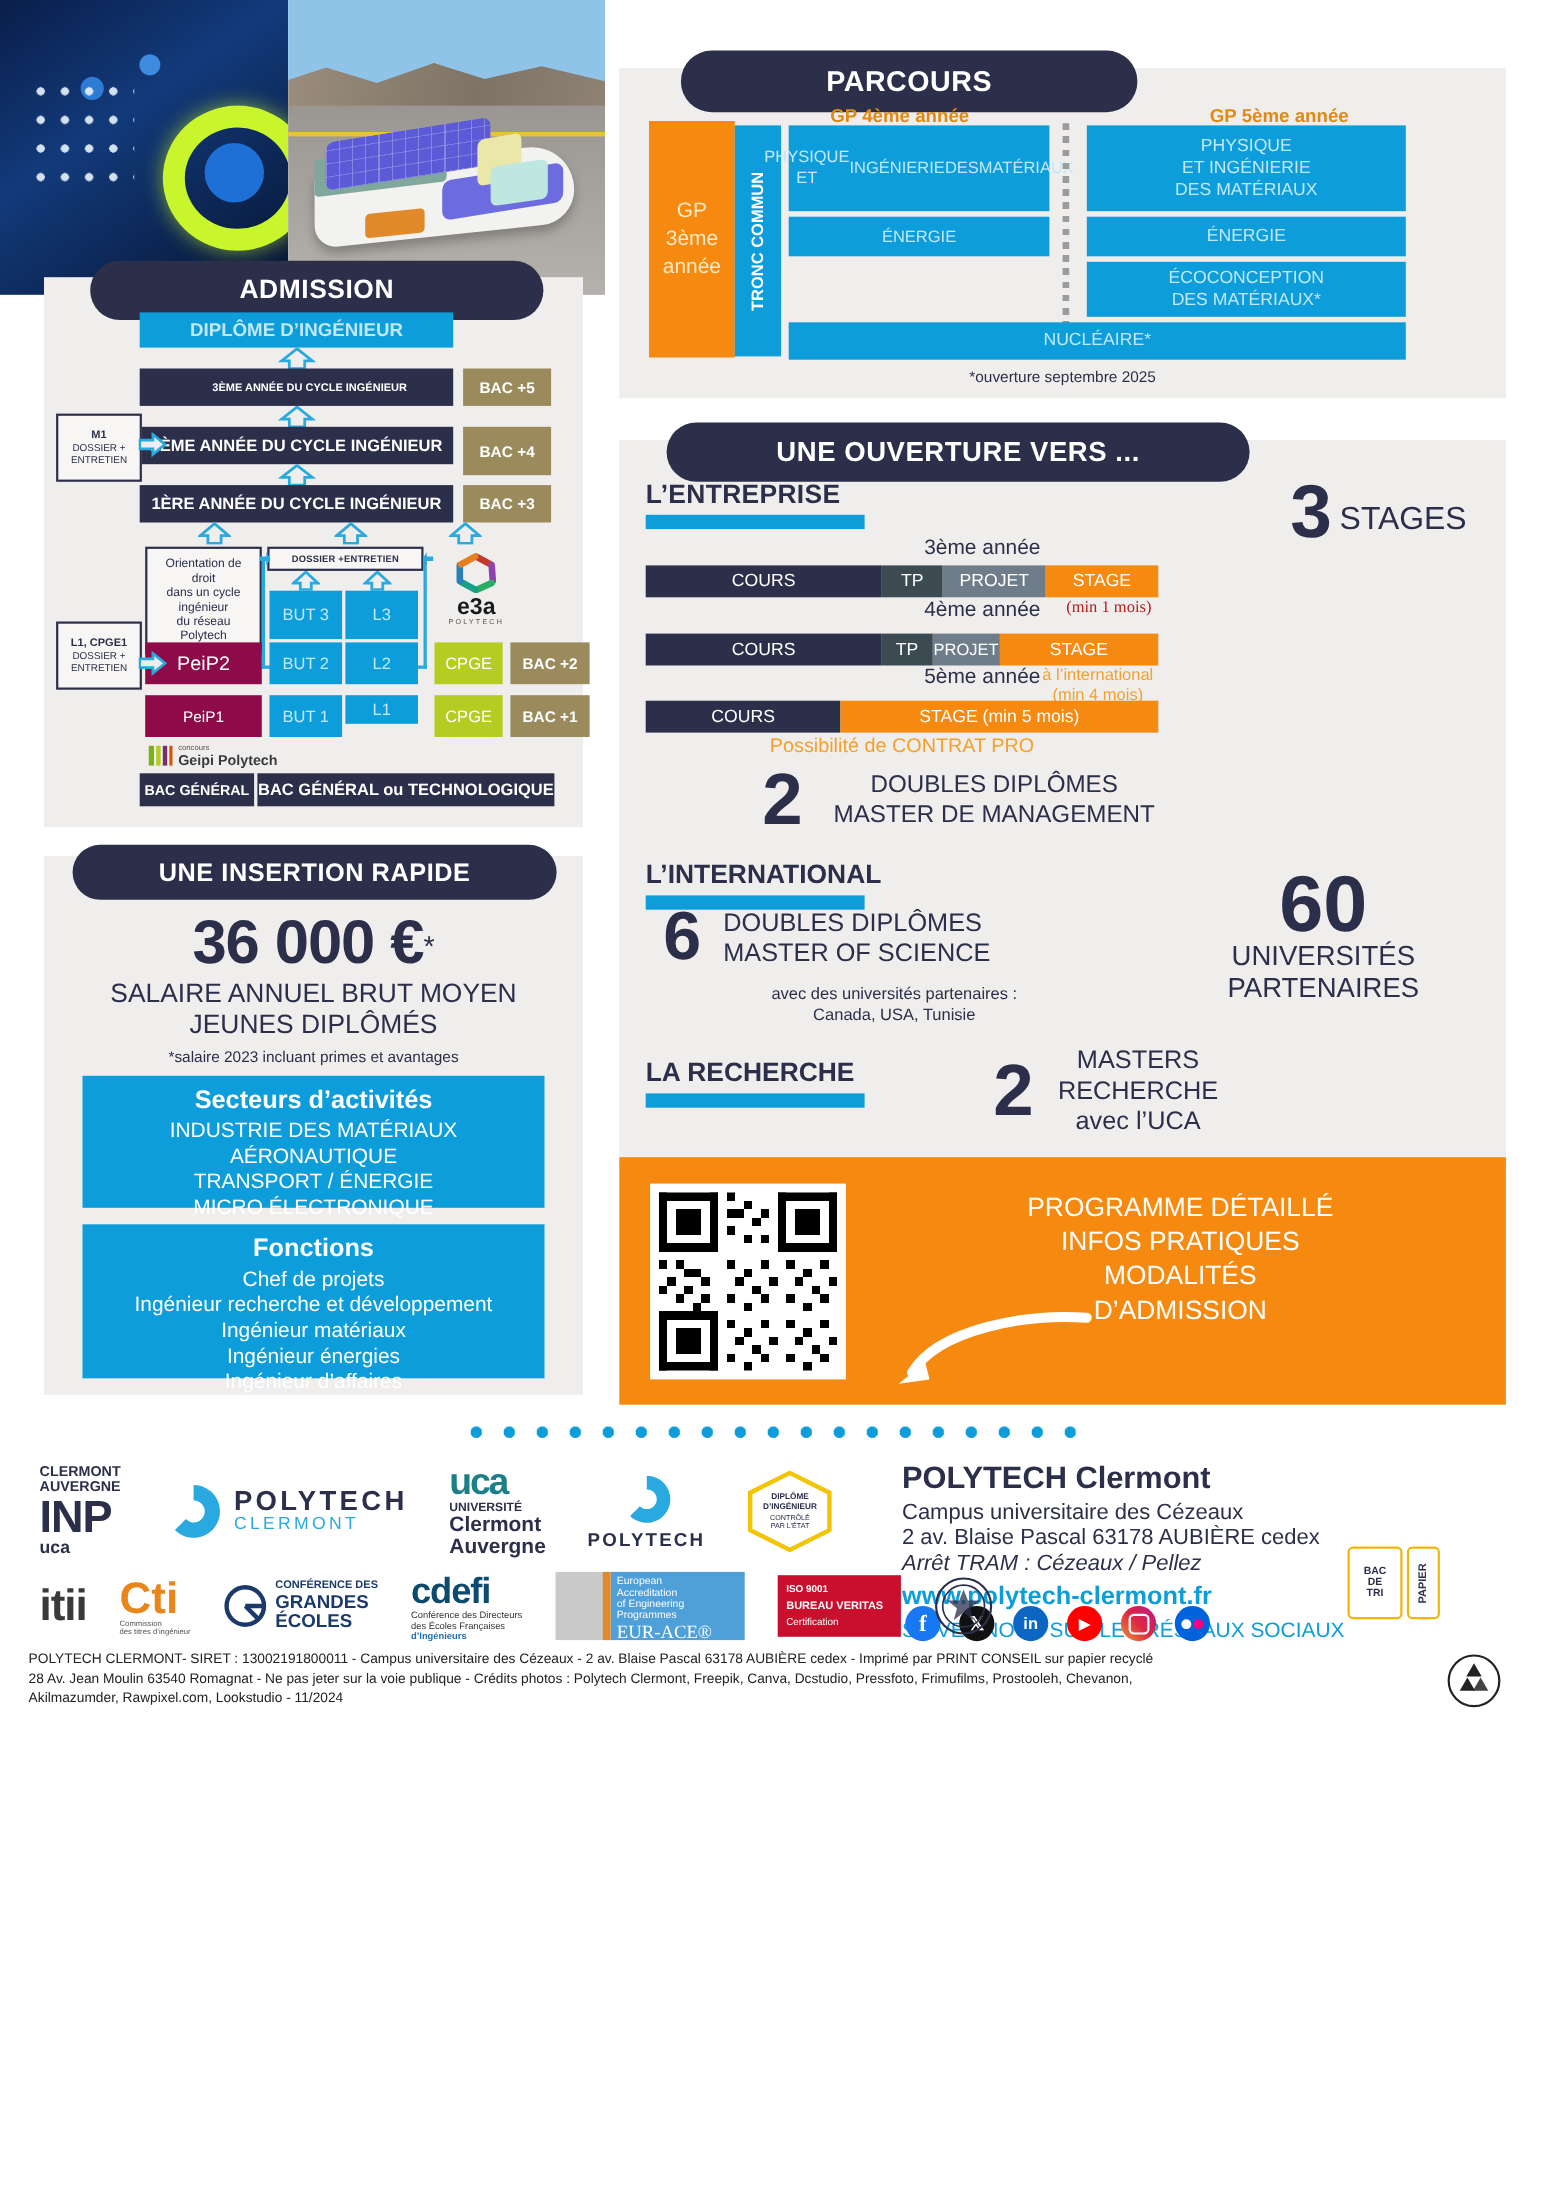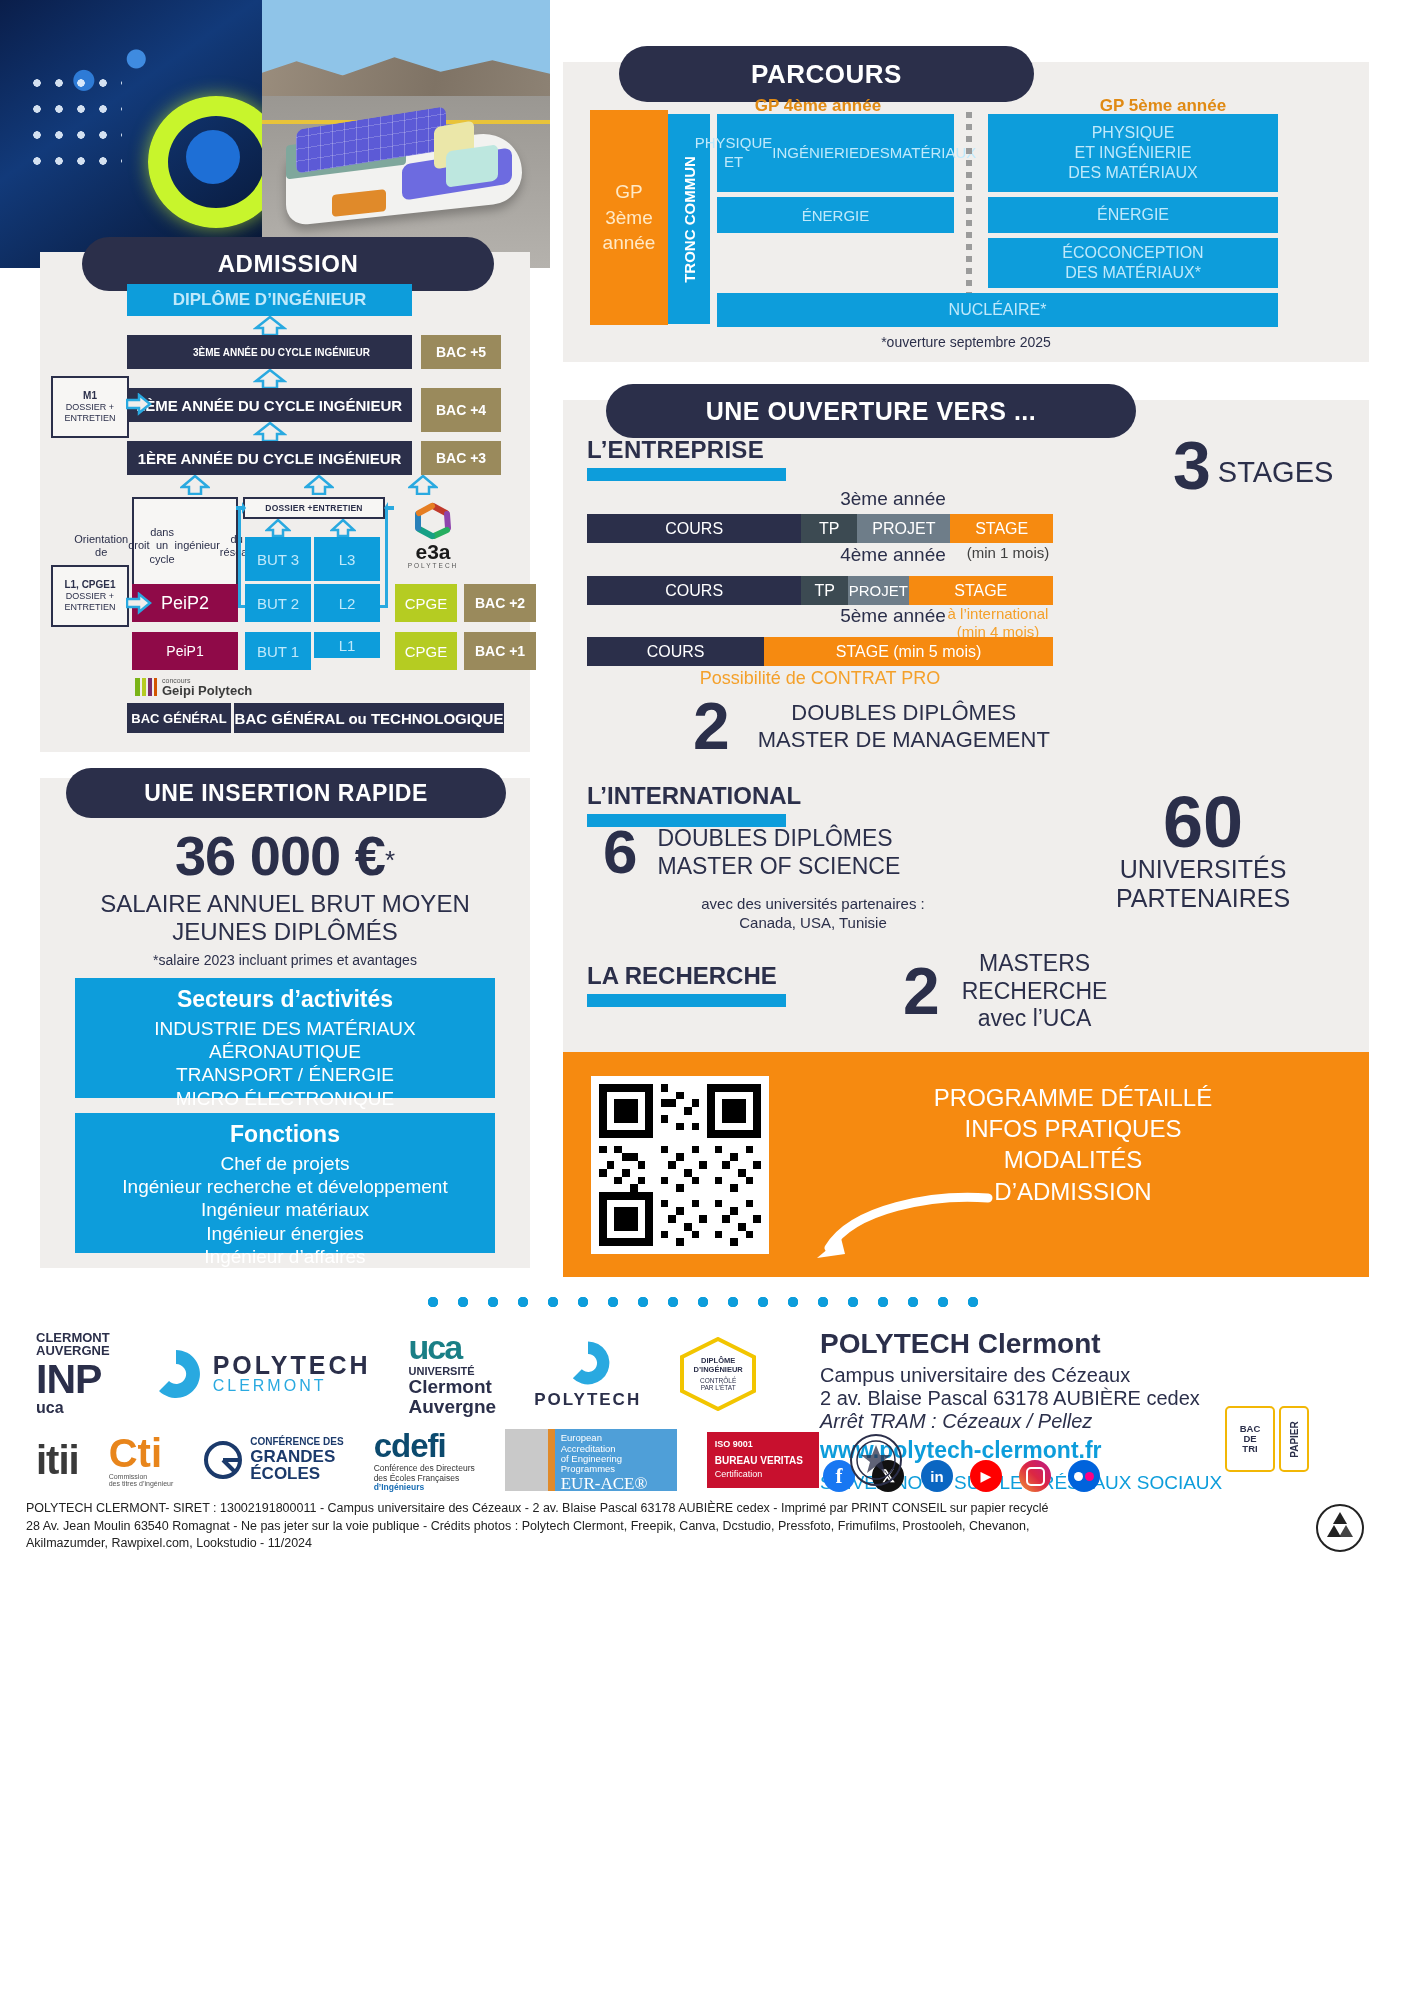--- a/index.html
+++ b/index.html
@@ -105,21 +105,21 @@
     <svg style="position:absolute;left:140px;top:223px;" width="30" height="20">
       <polygon points="15,1 28,12 21,12 21,19 9,19 9,12 2,12" fill="#f0eeec" stroke="#29a9e0" stroke-width="2.5"></polygon>
     </svg>
     <svg style="position:absolute;left:264px;top:223px;" width="30" height="20">
       <polygon points="15,1 28,12 21,12 21,19 9,19 9,12 2,12" fill="#f0eeec" stroke="#29a9e0" stroke-width="2.5"></polygon>
     </svg>
     <svg style="position:absolute;left:368px;top:223px;" width="30" height="20">
       <polygon points="15,1 28,12 21,12 21,19 9,19 9,12 2,12" fill="#f0eeec" stroke="#29a9e0" stroke-width="2.5"></polygon>
     </svg>
 
-    <div class="wbox box" style="position:absolute;left:92px;top:245px;width:106px;height:98px;font-size:11px;line-height:1.2;background:#f7f6f4;">
+    <div class="wbox box" style="position:absolute;left:92px;top:245px;width:106px;height:98px;flex-direction:column;font-size:11px;line-height:1.2;background:#f7f6f4;">
       <span>Orientation de</span>
       <span>droit</span>
       <span>dans un cycle</span>
       <span>ingénieur</span>
       <span>du réseau</span>
       <span>Polytech</span>
     </div>
 
     <div class="wbox box" style="position:absolute;left:203px;top:245px;width:142px;height:22px;font-size:8.5px;font-weight:bold;letter-spacing:.2px;">DOSSIER +ENTRETIEN</div>
     <svg style="position:absolute;left:196px;top:246px;" width="10" height="20">
@@ -249,21 +249,21 @@
       <span style="font-size:29px;margin-left:7px;margin-bottom:3px;">STAGES</span>
     </div>
 
     <div style="position:absolute;left:180px;top:88px;width:300px;text-align:center;font-size:19px;">3ème année</div>
     <div style="position:absolute;left:24px;top:114px;width:466px;height:29px;display:flex;">
       <div class="box" style="width:46%;background:#2b2f4a;color:#fff;font-size:16px;">COURS</div>
       <div class="box" style="width:12%;background:#3c4a52;color:#fff;font-size:16px;">TP</div>
       <div class="box" style="width:20%;background:#6e7d89;color:#fff;font-size:16px;">PROJET</div>
       <div class="box" style="width:22%;background:#f68a10;color:#fff;font-size:16px;">STAGE</div>
     </div>
-    <div style="position:absolute;left:385px;top:144px;width:120px;text-align:center;font-size:15px;color:#404040;">(min 1 mois)</div>
+    <div style="position:absolute;left:385px;top:144px;width:120px;text-align:center;font-size:15px;color:#b91c1c;font-family:Liberation Serif, serif;">(min 1 mois)</div>
 
     <div style="position:absolute;left:180px;top:144px;width:300px;text-align:center;font-size:19px;">4ème année</div>
     <div style="position:absolute;left:24px;top:176px;width:466px;height:29px;display:flex;">
       <div class="box" style="width:46%;background:#2b2f4a;color:#fff;font-size:16px;">COURS</div>
       <div class="box" style="width:10%;background:#3c4a52;color:#fff;font-size:16px;">TP</div>
       <div class="box" style="width:13%;background:#6e7d89;color:#fff;font-size:15px;">PROJET</div>
       <div class="box" style="width:31%;background:#f68a10;color:#fff;font-size:16px;">STAGE</div>
     </div>
     <div style="position:absolute;left:345px;top:205px;width:180px;text-align:center;font-size:15px;color:#f4a02a;line-height:1.2;">
       <div>à l’international</div>

